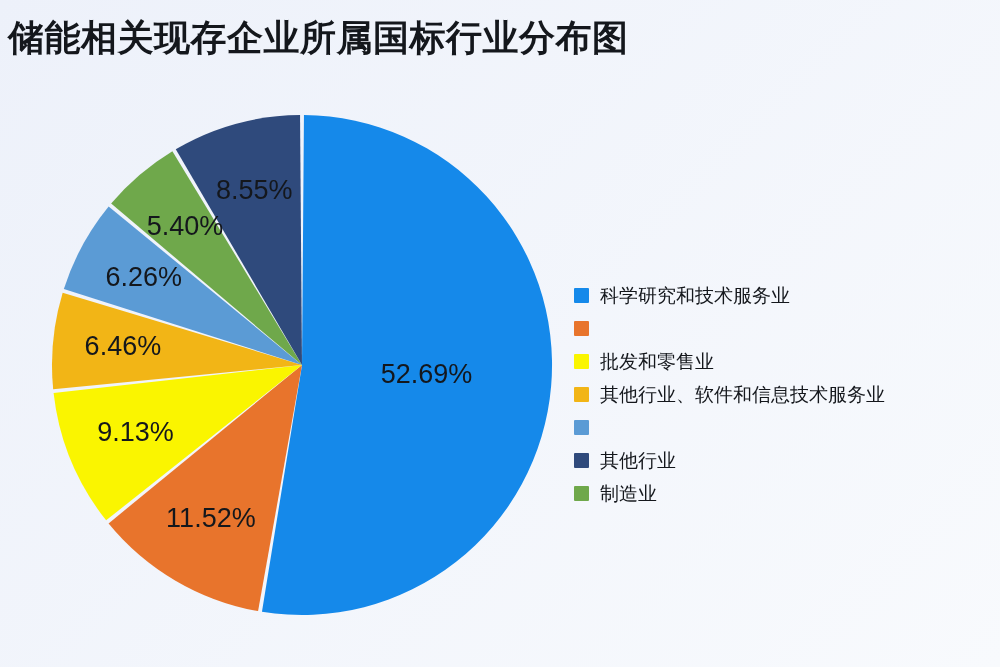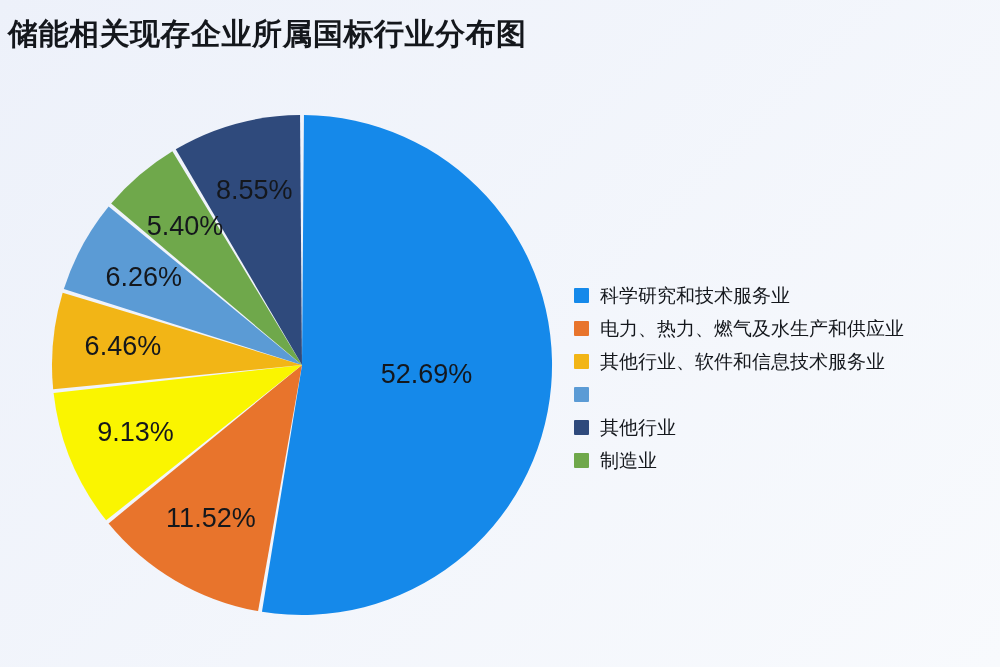--- a/index.html
+++ b/index.html
@@ -15,21 +15,21 @@
     position: relative;
   }
   #chart-root {
     position: absolute;
     inset: 0;
   }
   #page-title {
     position: absolute;
     left: 8px;
     top: 14px;
-    font-size: 30px;
+    font-size: 36px;
     font-weight: bold;
     color: #14171c;
     letter-spacing: 0.5px;
     white-space: nowrap;
   }
   #pie-area {
     position: absolute;
     left: 0;
     top: 0;
     width: 620px;
@@ -104,21 +104,24 @@
     </svg>
   </div>
 
   <div id="legend">
       <div class="legend-item">
         <span class="legend-swatch" style="background: rgb(21, 137, 234);"></span>
         <span class="legend-label">科学研究和技术服务业</span>
       </div>
       <div class="legend-item">
         <span class="legend-swatch" style="background: rgb(232, 116, 44);"></span>
-        <span class="legend-label">电力、热力、燃气及水生产和供应业</span>
+      </div>
+      <div class="legend-item">
+        <span class="legend-swatch" style="background: rgb(250, 245, 0);"></span>
+        <span class="legend-label">批发和零售业</span>
       </div>
       <div class="legend-item">
         <span class="legend-swatch" style="background: rgb(242, 181, 22);"></span>
         <span class="legend-label">其他行业、软件和信息技术服务业</span>
       </div>
       <div class="legend-item">
         <span class="legend-swatch" style="background: rgb(91, 155, 213);"></span>
       </div>
       <div class="legend-item">
         <span class="legend-swatch" style="background: rgb(47, 74, 124);"></span>

